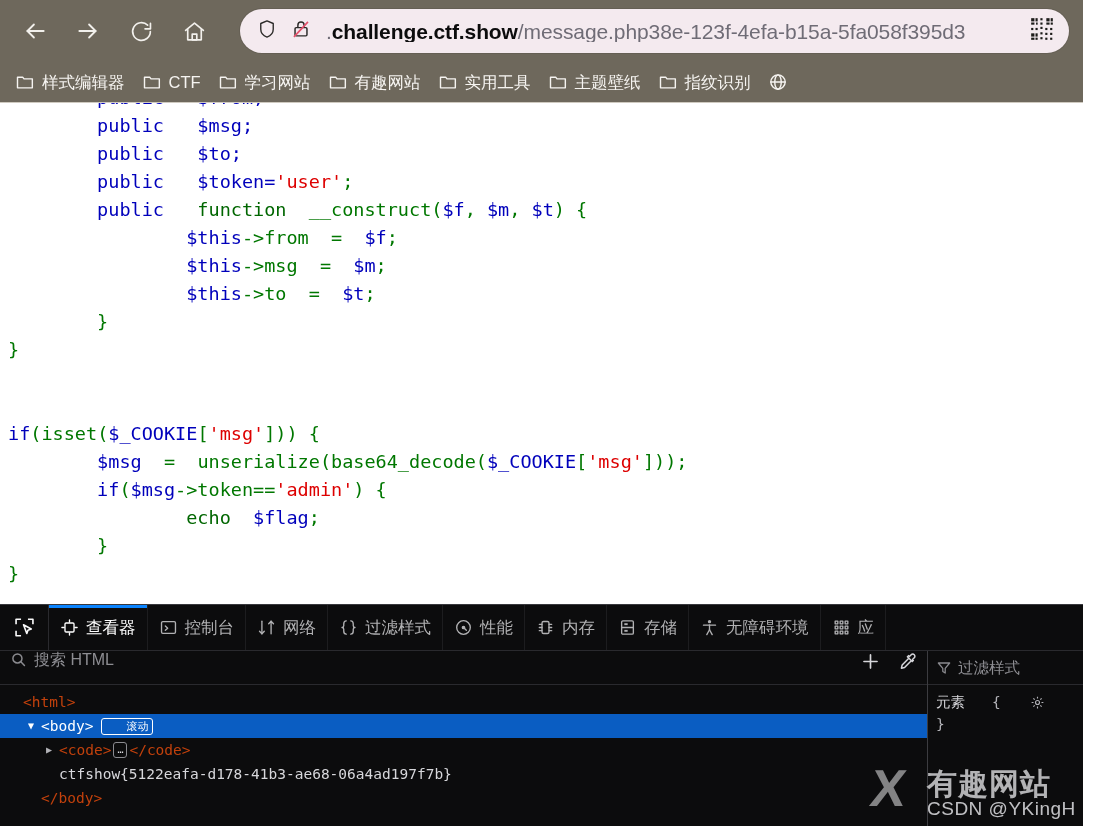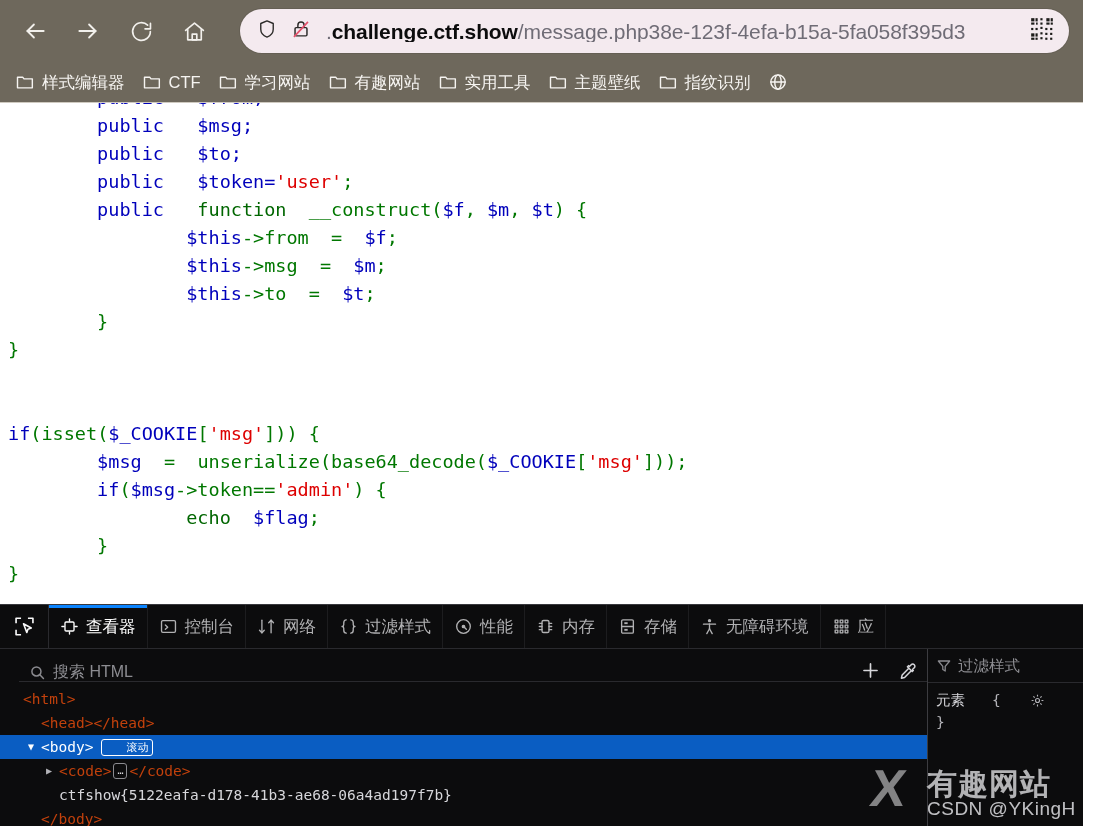--- a/index.html
+++ b/index.html
@@ -200,26 +200,25 @@
   .dt-left {
     flex: 1 1 auto;
     display: flex;
     flex-direction: column;
     min-width: 0;
     border-right: 1px solid #3c3c40;
   }
 
   .dt-search-row {
     display: flex;
-    align-items: flex-end;
+    align-items: flex-start;
     height: 34px;
     border-bottom: 1px solid #2a2a2e;
     padding-left: 10px;
     box-sizing: border-box;
-    margin-left: 19px;
   }
   .dt-search-row .sicon { color: #8b8b90; display: flex; margin-right: 7px; }
   .dt-search-input {
     flex: 1 1 auto;
     color: #8d8d92;
     font-size: 16px;
     font-family: "Liberation Sans", sans-serif;
     background: transparent;
     border: none;
     outline: none;
@@ -684,24 +683,20 @@
               <path d="M12.4 9.4 5 16.8l-.9 3.8 3.8-.9 7.4-7.4"></path>
             </svg>
           </span>
         </div>
         <div class="markup-view">
 
         <div class="mrow" style="padding-left: 10px;">
               <span class="twisty"></span>
               <span class="tag">&lt;html&gt;</span>
             </div>
-            <div class="mrow" style="padding-left: 28px;">
-              <span class="twisty"></span>
-              <span class="tag">&lt;head&gt;&lt;/head&gt;</span>
-            </div>
             <div class="mrow sel" style="padding-left: 28px;">
               <span class="twisty">▼</span>
               <span class="tag">&lt;body&gt;</span>
               <span class="badge-scroll">滚动</span>
             </div>
             <div class="mrow" style="padding-left: 46px;">
               <span class="twisty">▶</span>
               <span class="tag">&lt;code&gt;</span>
               <span class="ellipsis-box">…</span>
               <span class="tag">&lt;/code&gt;</span>

